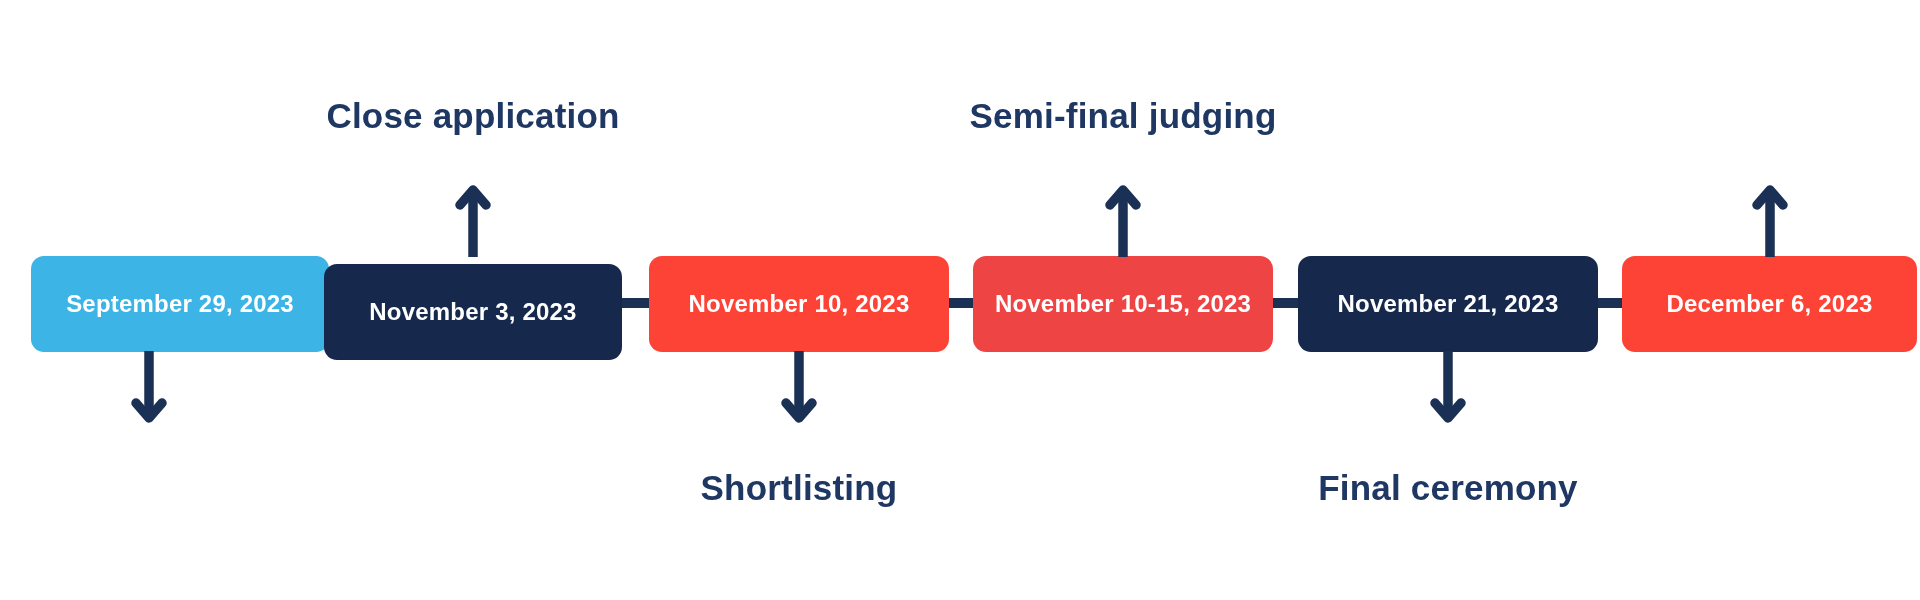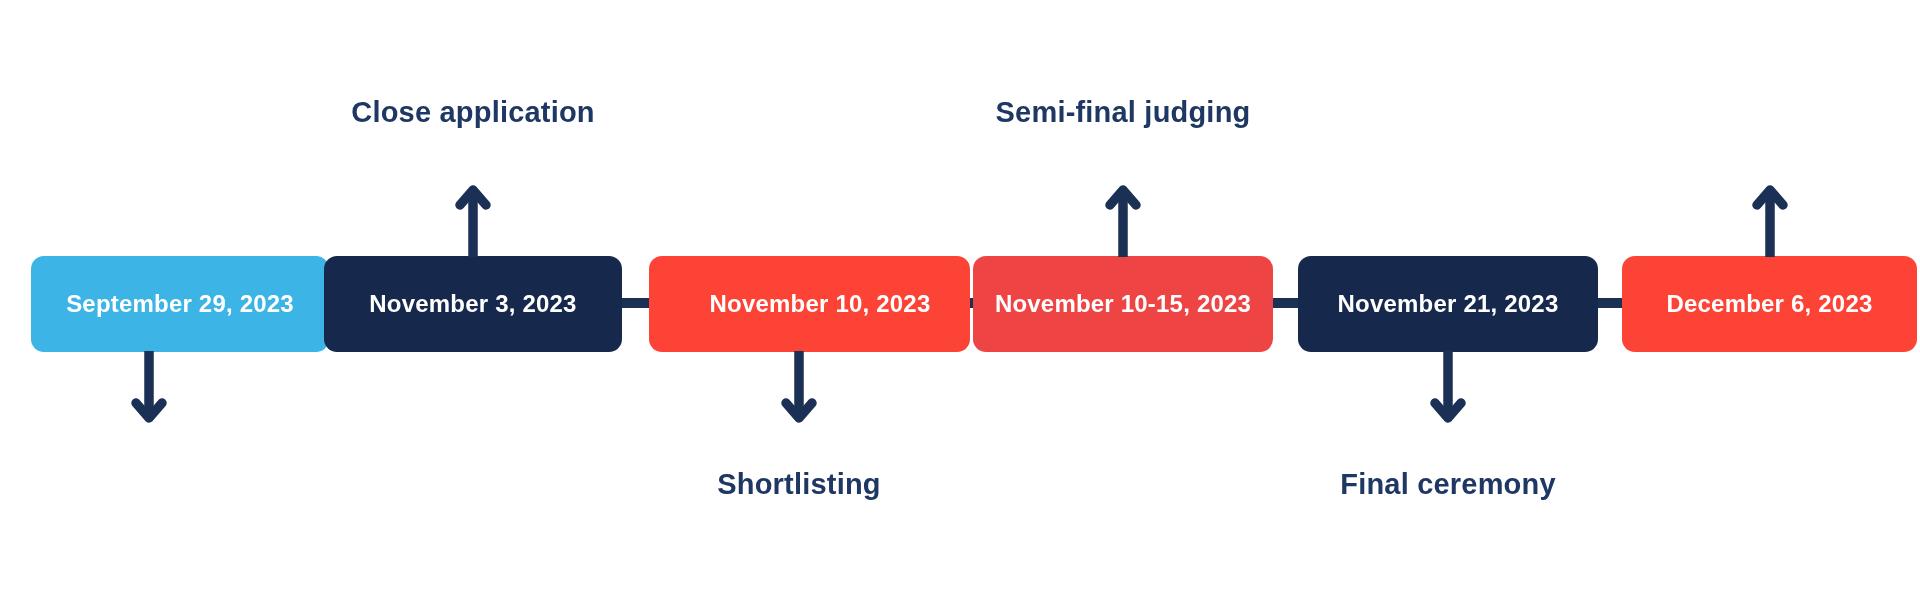--- a/index.html
+++ b/index.html
@@ -74,21 +74,21 @@
     fill: none;
     stroke-linecap: round;
     stroke-linejoin: round;
   }
   .stage-label {
     position: absolute;
     left: 50%;
     transform: translateX(-50%);
     white-space: nowrap;
     color: var(--label-color, #1E3763);
-    font-size: 29px;
+    font-size: 35px;
     font-weight: 600;
     letter-spacing: 0.2px;
   }
   .stage-label.above { top: 96px; }
   .stage-label.below { top: 468px; }
 </style>
 </head>
 <body>
 
 <div class="stage" style="background: rgb(255, 255, 255);">
@@ -103,32 +103,32 @@
     <div class="box" style="background: rgb(60, 180, 230); margin-left: 31px;">
       <span class="date">September 29, 2023</span>
     </div>
     <svg class="arrow down" viewBox="0 0 40 77">
       <line x1="20" y1="0" x2="20" y2="66"></line>
       <path d="M7 52 L20 67 L33 52"></path>
     </svg>
   </div>
 
   <div class="event e1">
-    <div class="box" style="background: rgb(22, 41, 76);">
+    <div class="box" style="background: rgb(22, 41, 76); margin-top: 8px;">
       <span class="date">November 3, 2023</span>
     </div>
     <svg class="arrow up" viewBox="0 0 40 77">
       <line x1="20" y1="77" x2="20" y2="11"></line>
       <path d="M7 25 L20 10 L33 25"></path>
     </svg>
     <div class="stage-label above">Close application</div>
   </div>
 
   <div class="event e2">
-    <div class="box" style="background: rgb(252, 67, 54); padding-left: 21px;">
+    <div class="box" style="background: rgb(252, 67, 54);">
       <span class="date">November 10, 2023</span>
     </div>
     <svg class="arrow down" viewBox="0 0 40 77">
       <line x1="20" y1="0" x2="20" y2="66"></line>
       <path d="M7 52 L20 67 L33 52"></path>
     </svg>
     <div class="stage-label below">Shortlisting</div>
   </div>
 
   <div class="event e3">

